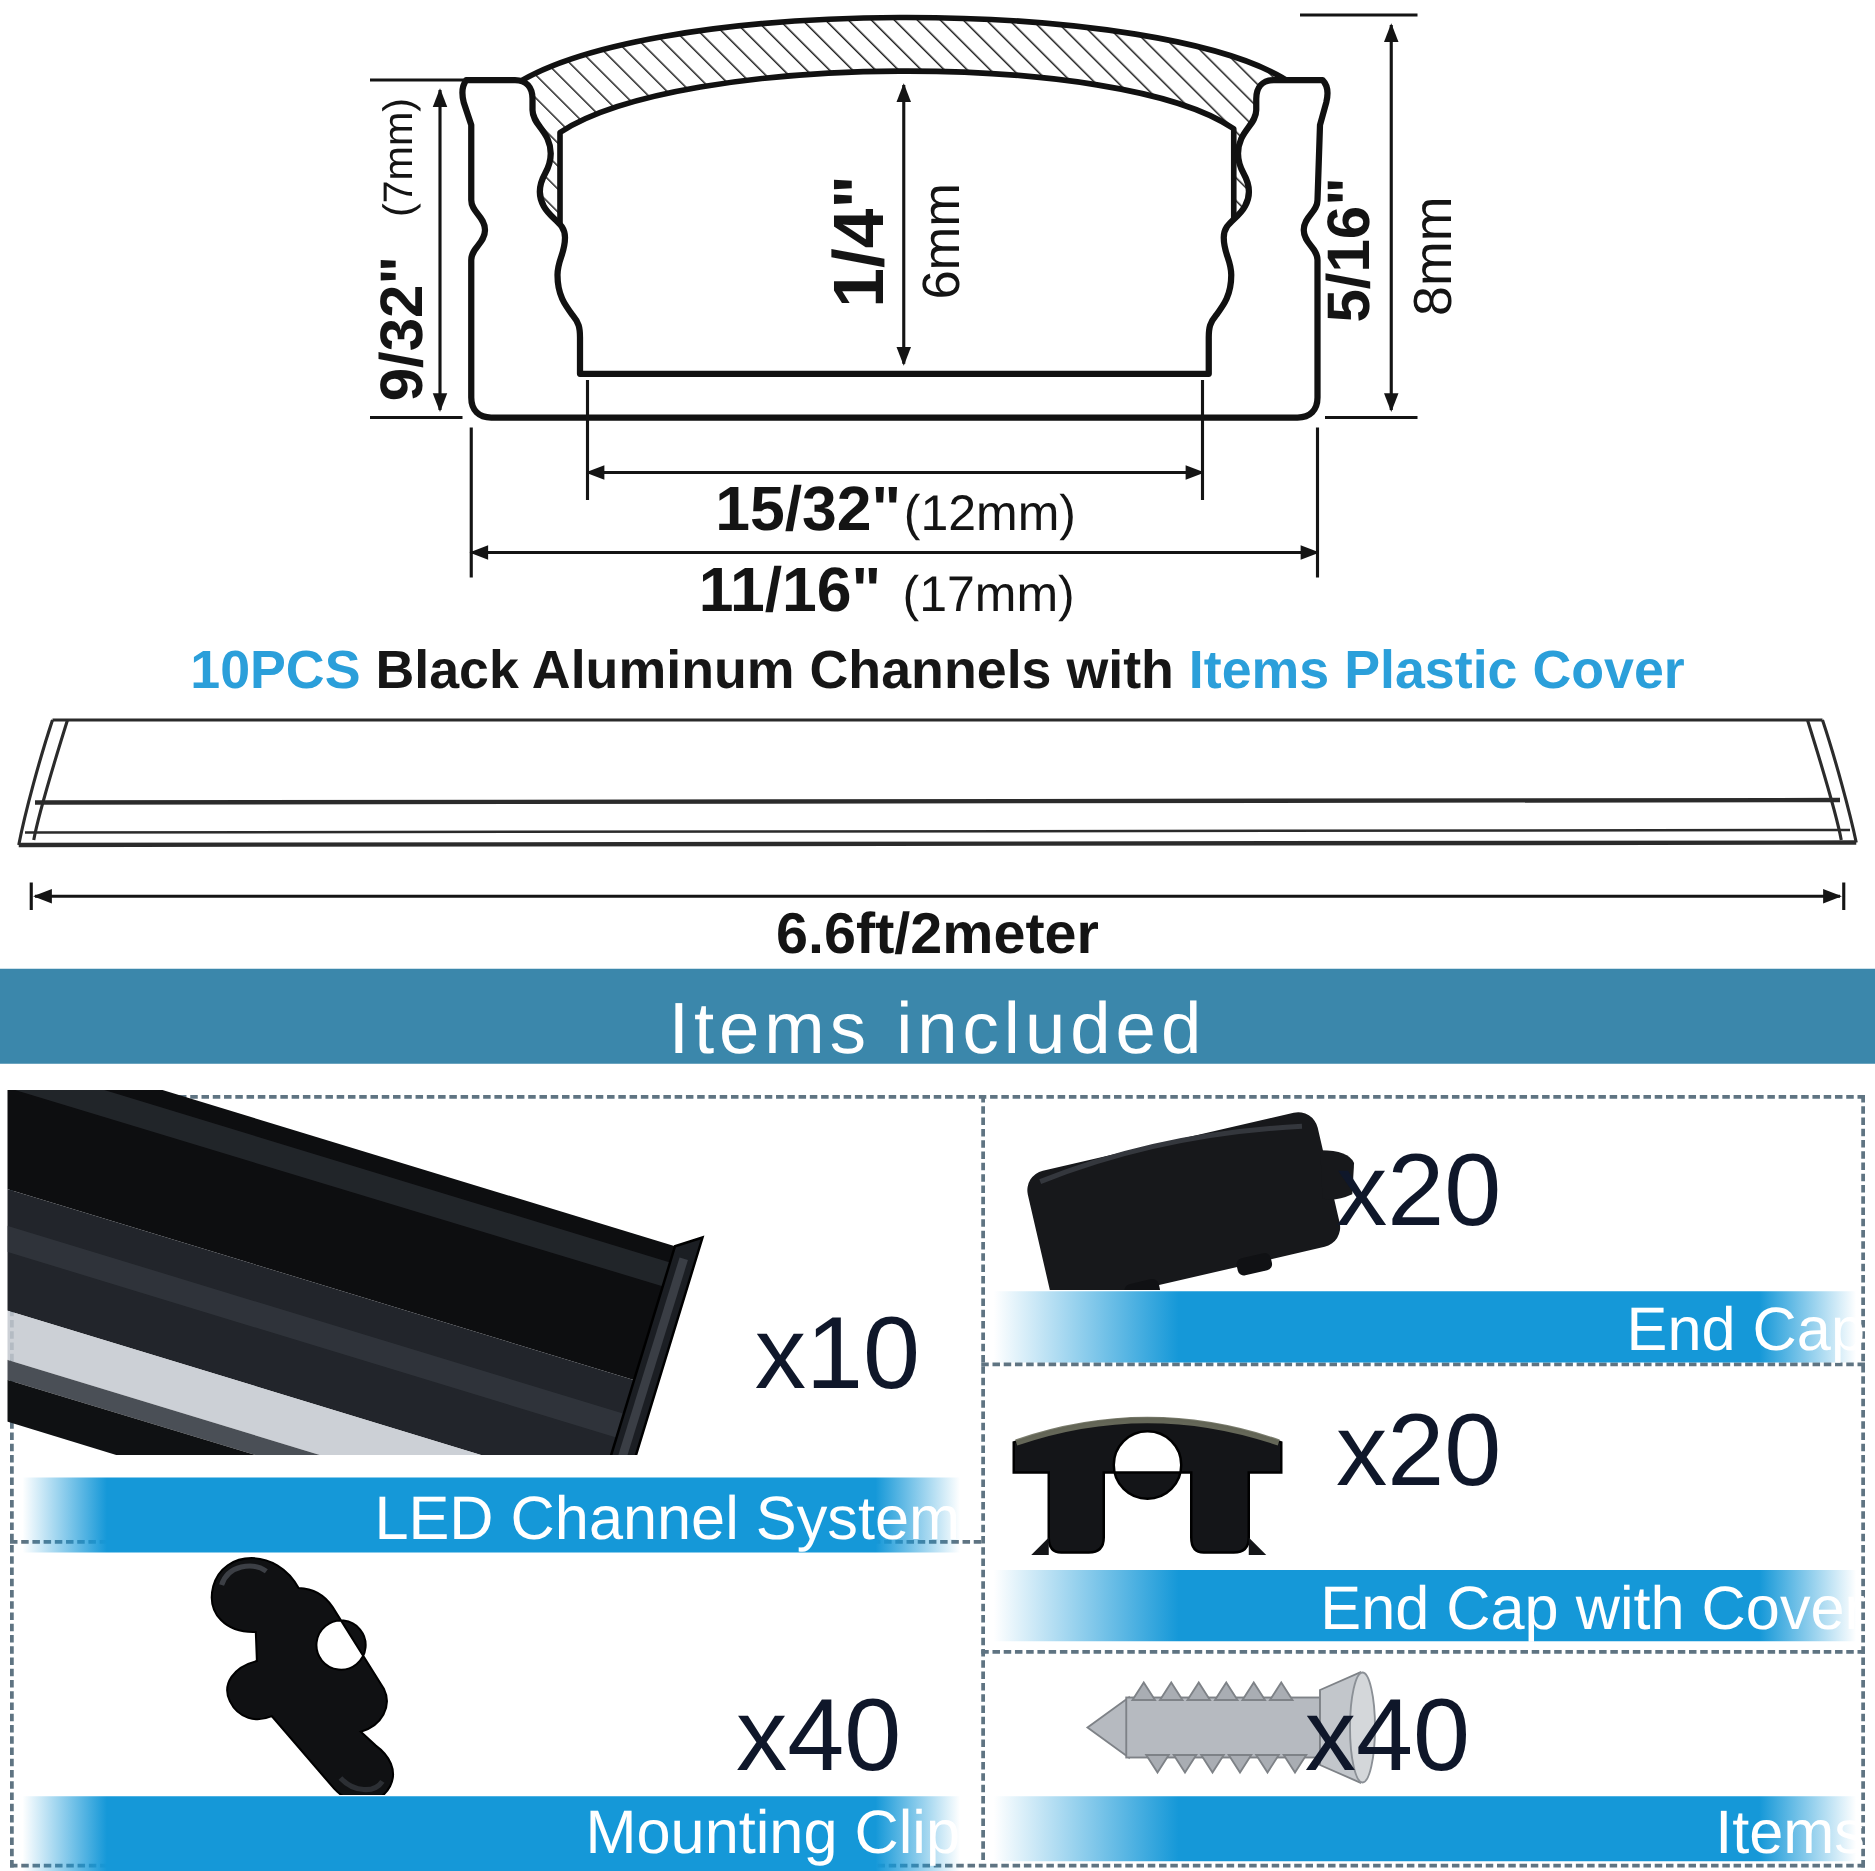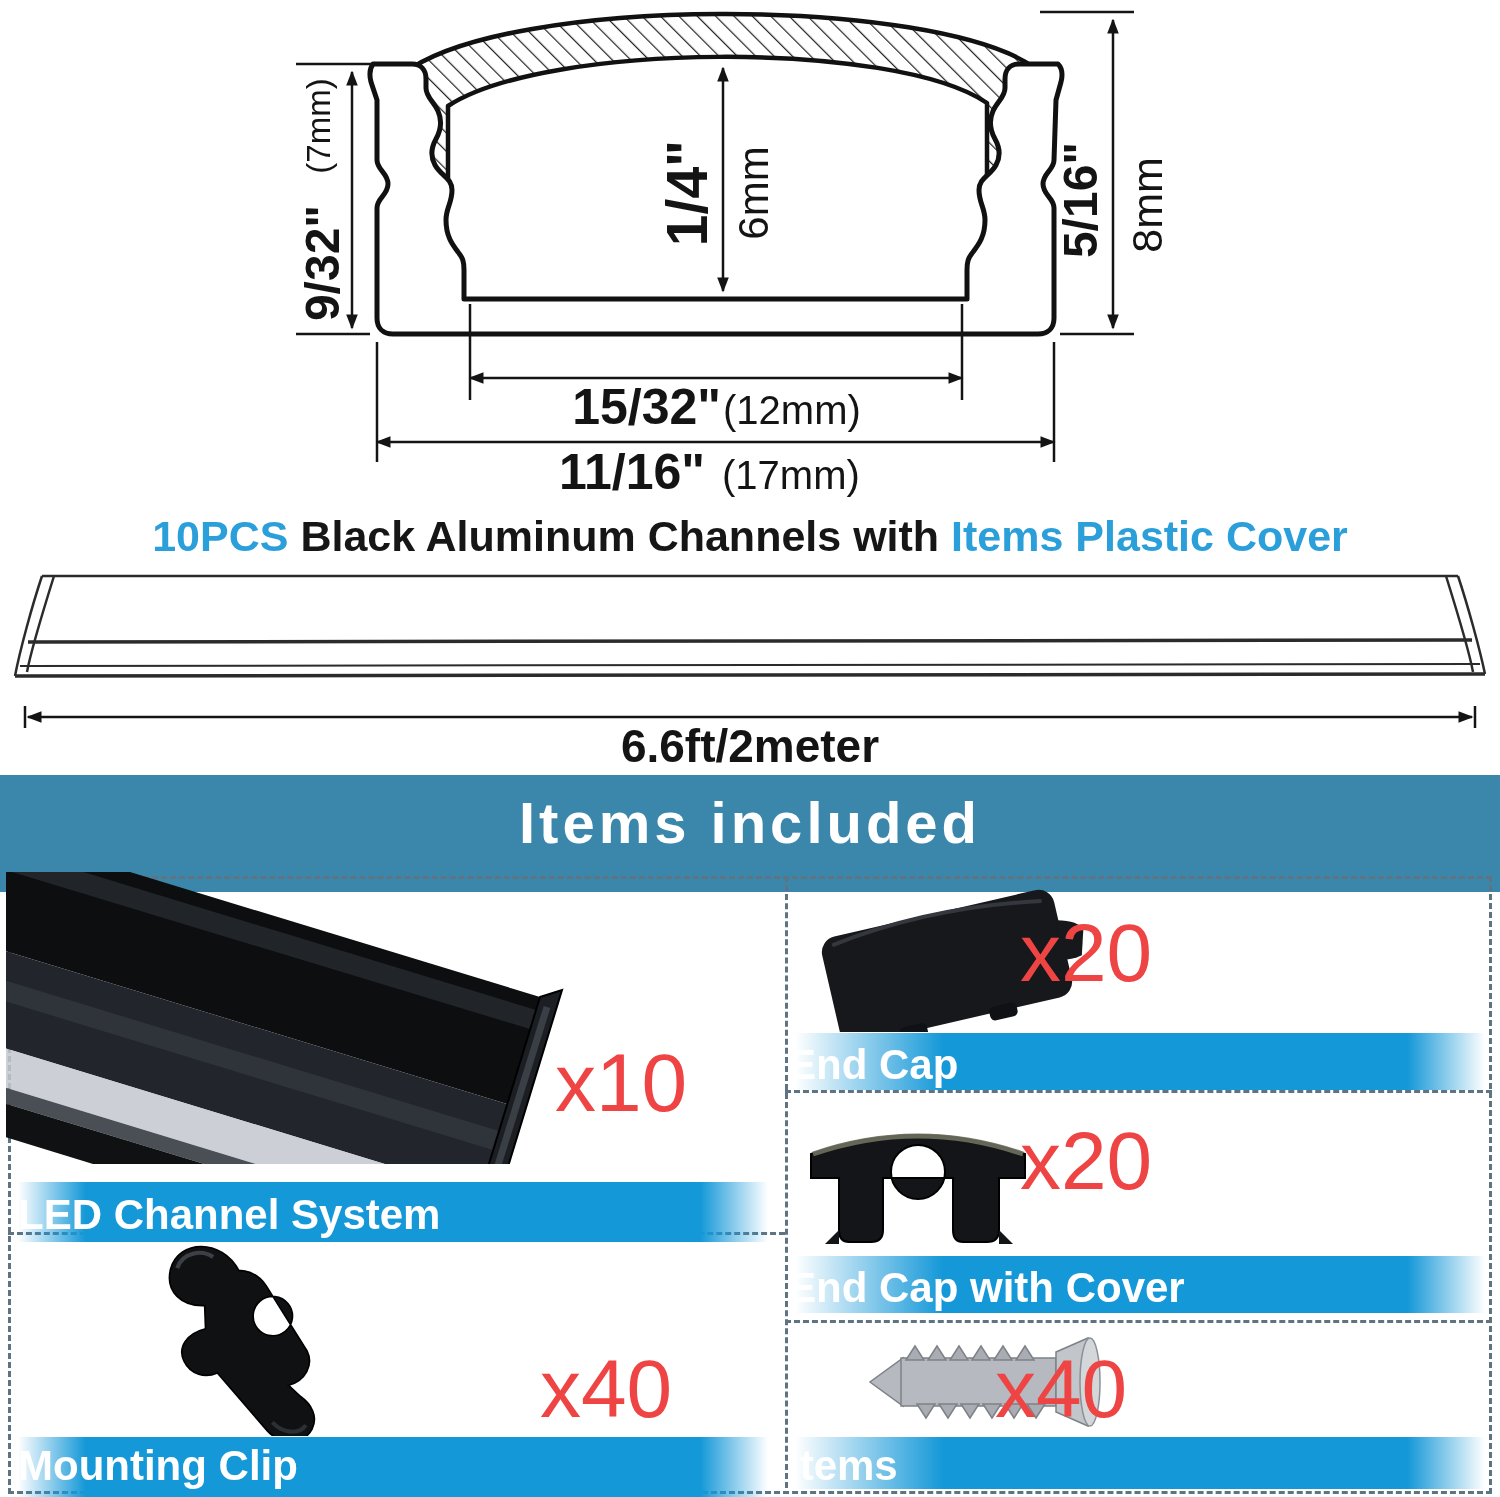--- a/index.html
+++ b/index.html
@@ -6,29 +6,29 @@
   .page{position:relative;width:1500px;height:1497px;background:#fff;overflow:hidden;
         font-family:"Liberation Sans",sans-serif;color:#141414;}
   svg text{font-family:"Liberation Sans",sans-serif;fill:#141414;}
   .abs{position:absolute;}
   
   .title-line{position:absolute;top:512px;left:0;width:1500px;height:52px;
               text-align:center;font-size:43px;font-weight:bold;letter-spacing:0px;}
   .title-line .blue{color:#2b9fda;}
   .title-line .dark{color:#161616;}
   
-  .items-header{position:absolute;top:775px;left:0;width:1500px;height:117px;background:#3b87ab;
-                color:#ffffff;font-size:58px;font-weight:bold;letter-spacing:4px;
+  .items-header{position:absolute;top:775px;left:0;width:1500px;height:76px;background:#3b87ab;
+                color:#ffffff;font-size:58px;font-weight:normal;letter-spacing:4px;
                 text-align:center;line-height:95px;}
   .dash{position:absolute;pointer-events:none;}
   .dash-frame{left:8px;top:876px;width:1478px;height:612px;border:3px dashed #5f7482;}
   .dash-v{left:785px;top:876px;height:612px;width:0;border-left:3px dashed #5f7482;}
   .dash-h{height:0;border-top:3px dashed #5f7482;}
-  .count{position:absolute;width:230px;font-size:82px;color:#ef4444;line-height:1;}
-  .band{position:absolute;color:#fff;font-size:42px;font-weight:bold;text-align:left;}
+  .count{position:absolute;width:230px;text-align:center;font-size:82px;color:#0f172a;line-height:1;}
+  .band{position:absolute;color:#fff;font-size:49px;font-weight:normal;text-align:right;}
   .band-left{background:linear-gradient(90deg,rgba(21,152,216,0) 0%,#1598d8 9%,#1598d8 91%,rgba(21,152,216,0) 100%);}
   .band-right{background:linear-gradient(90deg,rgba(21,152,216,0) 1%,#1598d8 22%,#1598d8 88%,rgba(21,152,216,0) 99%);}
   .band span{display:inline-block;vertical-align:middle;}
 </style>
 </head>
 <body>
 
 <div class="page">
 
   <svg class="abs" style="left:0;top:0" width="1500" height="510" viewBox="0 0 1500 510">

